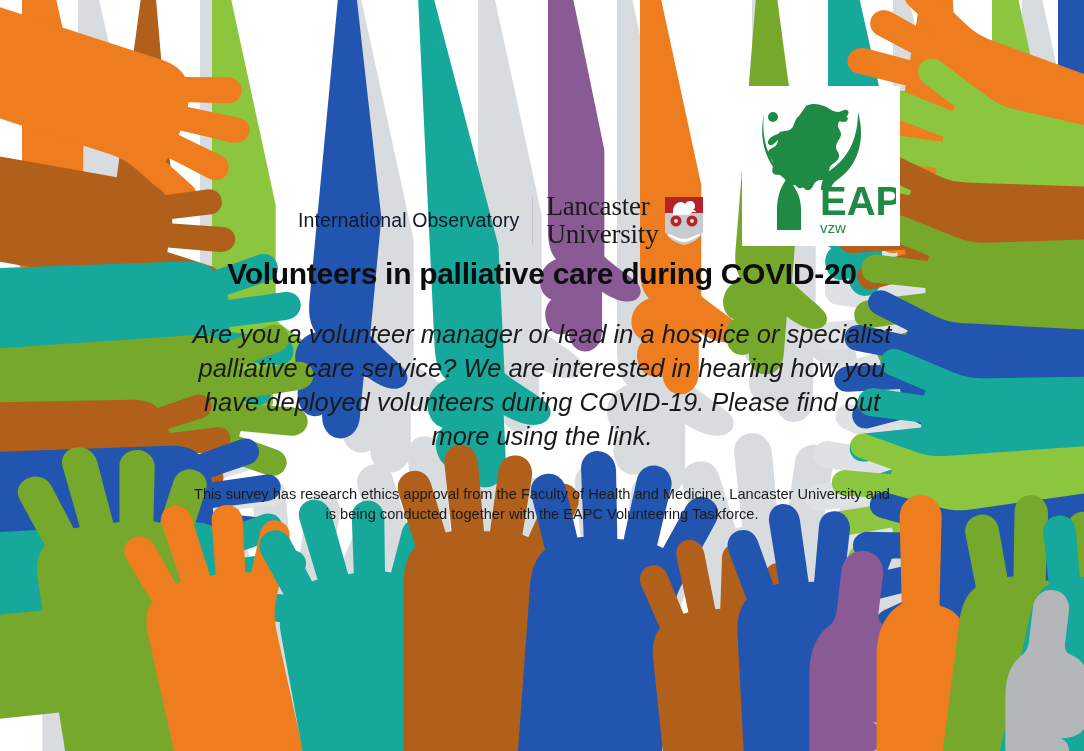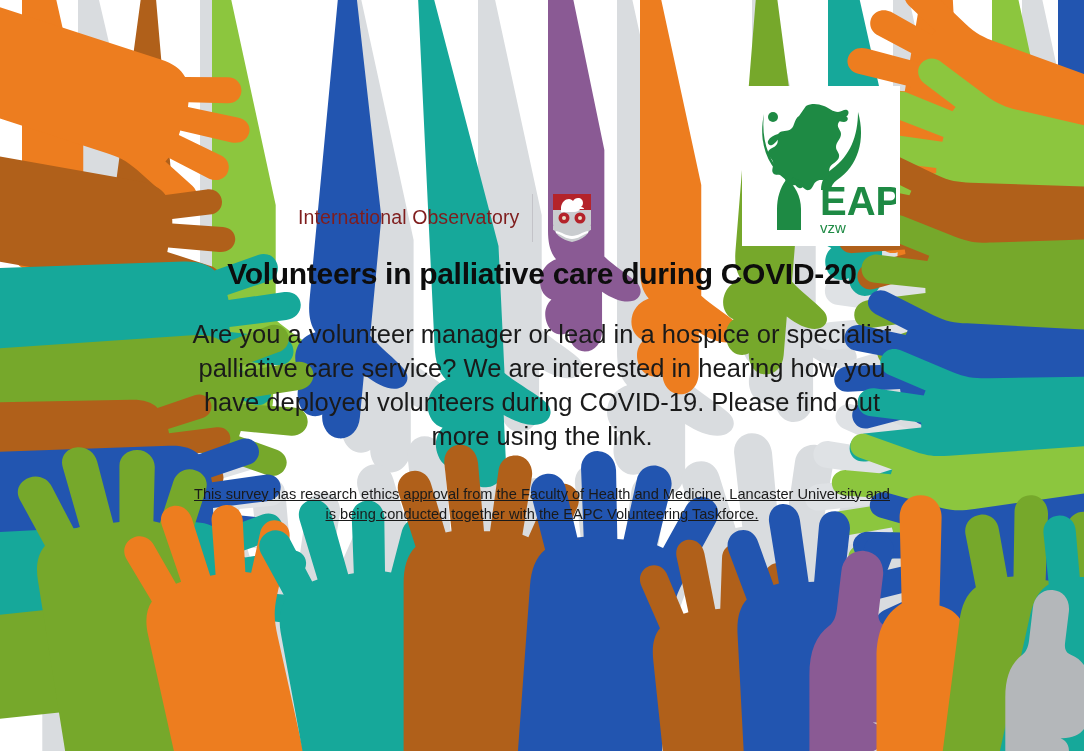--- a/index.html
+++ b/index.html
@@ -17,45 +17,45 @@
 
   
   .logo-bar{
     width:100%;display:flex;align-items:flex-start;justify-content:center;
     position:relative;height:165px;
   }
   .io-logo{
     position:absolute;left:148px;top:115px;display:flex;align-items:center;
   }
   .io-text{
-    color:#7f1d1d;font-size:19.5px;line-height:1.22;
+    color:#0f172a;font-size:19.5px;line-height:1.22;
     font-family:"Liberation Sans",sans-serif;letter-spacing:.1px;white-space:nowrap;
   }
   .io-divider{width:1px;height:48px;background:#c3c3c8;margin:0 13px;}
   .lanc-text{
     color:#1b1b1b;font-family:"Liberation Serif",serif;font-size:27px;
     line-height:1.02;white-space:nowrap;letter-spacing:-.2px;
   }
   .lanc-crest{margin-left:5px;}
 
   .eapc-logo{position:absolute;left:592px;top:8px;background:#fff;padding:4px;}
 
   
   .headline{
     margin-top:14px;font-size:30px;font-weight:bold;color:#0d0d0d;
     letter-spacing:-.3px;white-space:nowrap;
     font-family:"Liberation Sans",sans-serif;
   }
   .body-copy{
     margin-top:26px;width:716px;text-align:center;font-size:25.5px;
-    line-height:1.34;color:#1a1a1a;font-family:"Liberation Sans",sans-serif;
+    line-height:1.34;color:#1a1a1a;font-family:"Liberation Sans",sans-serif;font-style:italic;
   }
   .ethics{
     margin-top:30px;width:706px;text-align:center;font-size:14.6px;
-    line-height:1.42;color:#1a1a1a;font-family:"Liberation Sans",sans-serif;text-decoration:underline;
+    line-height:1.42;color:#1a1a1a;font-family:"Liberation Sans",sans-serif;
   }
 </style>
 </head>
 <body>
 
 <div id="poster">
 
   <svg id="hands-layer" viewBox="0 0 1084 751" preserveAspectRatio="none" xmlns="http://www.w3.org/2000/svg">
     <defs>
 
@@ -181,20 +181,24 @@
 
   <div id="content">
 
     <div class="logo-bar">
 
       <div class="io-logo">
         <div class="io-text">
           <div>International Observatory</div>
         </div>
         <div class="io-divider"></div>
+        <div class="lanc-text">
+          <div>Lancaster</div>
+          <div>University</div>
+        </div>
         <svg class="lanc-crest" width="42" height="50" viewBox="0 0 42 50" xmlns="http://www.w3.org/2000/svg">
           <path d="M2,1 h38 v30 c0,10 -9,16 -19,18 C11,47 2,41 2,31 z" fill="#C9CCCF"></path>
           <path d="M2,1 h38 v16 h-38 z" fill="#B4232A"></path>
           <path d="M10,14 c1,-5 4,-8 8,-8 c2,0 3,1 4,2 c1,-2 3,-3 5,-3 c3,0 5,2 5,5 c0,2 -1,3 -2,4
                    c2,0 3,1 3,2 l-4,0 c-1,2 -3,3 -6,3 l-13,0 z" fill="#ffffff"></path>
           <circle cx="13" cy="25" r="5.5" fill="#B4232A"></circle>
           <circle cx="29" cy="25" r="5.5" fill="#B4232A"></circle>
           <circle cx="13" cy="25" r="2" fill="#E8E0C8"></circle>
           <circle cx="29" cy="25" r="2" fill="#E8E0C8"></circle>
           <path d="M2,33 h38 v4 c-8,2 -12,6 -19,6 c-7,0 -11,-4 -19,-6 z" fill="#C9CCCF"></path>

